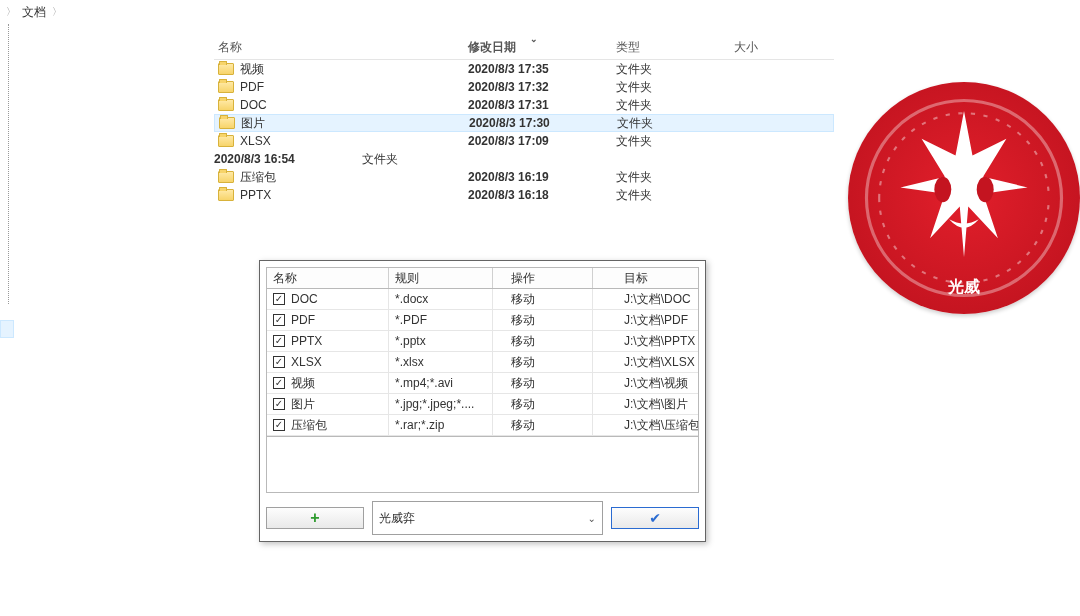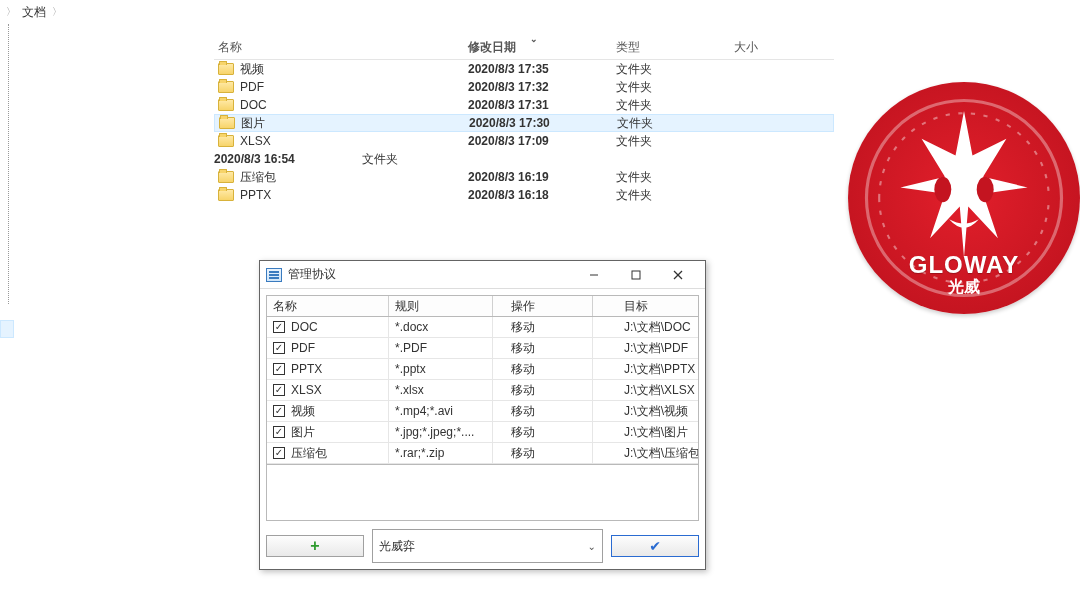--- a/index.html
+++ b/index.html
@@ -159,41 +159,20 @@
           <span>PPTX</span>
         </div>
         <div class="col-date">2020/8/3 16:18</div>
         <div class="col-type">文件夹</div>
         <div class="col-size"></div>
       </div>
     </div>
 </div>
 
 <div class="dialog">
-  <div class="dlg-title">
-    <span class="t-icon"></span>
-    <span>管理协议</span>
-    <span class="spacer"></span>
-    <span class="winbtn">
-      <svg viewBox="0 0 10 10">
-          <line x1="1" y1="5" x2="9" y2="5" stroke="#333" stroke-width="1"></line>
-        </svg>
-    </span>
-    <span class="winbtn">
-      <svg viewBox="0 0 10 10">
-          <rect x="1" y="1" width="8" height="8" fill="none" stroke="#333" stroke-width="1"></rect>
-        </svg>
-    </span>
-    <span class="winbtn close">
-      <svg viewBox="0 0 10 10">
-          <line x1="1" y1="1" x2="9" y2="9" stroke="#333" stroke-width="1.2"></line>
-          <line x1="9" y1="1" x2="1" y2="9" stroke="#333" stroke-width="1.2"></line>
-        </svg>
-    </span>
-  </div>
   <div class="dlg-body">
     <div class="dlg-head">
       <div class="dc-name">名称</div>
       <div class="dc-rule">规则</div>
       <div class="dc-op">操作</div>
       <div class="dc-tgt">目标</div>
     </div>
     <div class="dlg-rows" id="dlg-rows">
         <div class="dlg-row">
           <div class="dc-name">
@@ -282,20 +261,19 @@
       <path d="M20 100 a80 80 0 0 1 160 0" stroke-dasharray="4 8"></path>
       <path d="M20 100 a80 80 0 0 0 160 0" stroke-dasharray="4 8"></path>
     </g>
     <g fill="#fff">
       <path d="M100 18 L108 60 L140 44 L118 80 L160 90 L118 96 L132 138 L104 108 L100 156 L96 108 L68 138 L82 96 L40 90 L82 80 L60 44 L92 60 Z"></path>
       <ellipse cx="80" cy="92" rx="8" ry="12" fill="#c41420"></ellipse>
       <ellipse cx="120" cy="92" rx="8" ry="12" fill="#c41420"></ellipse>
       <path d="M86 120 Q100 136 114 120 Q100 128 86 120 Z"></path>
     </g>
   </svg>
-  <div class="brand">GLOWAY</div>
   <div class="brand-cn">光威</div>
 </div>
 
 <div class="wm">
   <div class="circ">值</div>
   <div class="txt">什么值得买</div>
 </div>
 
 </body></html>

